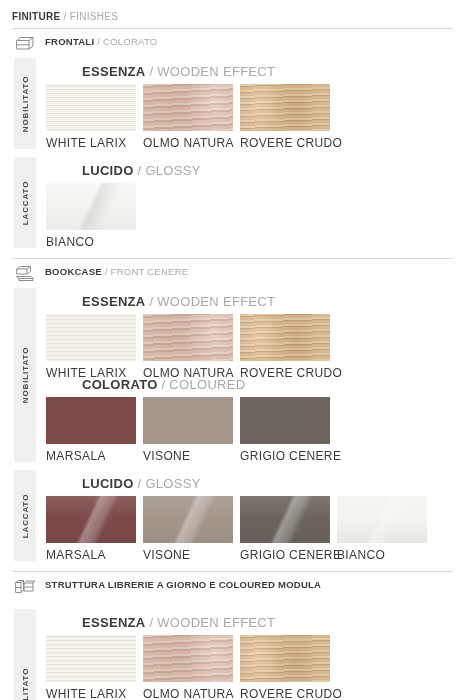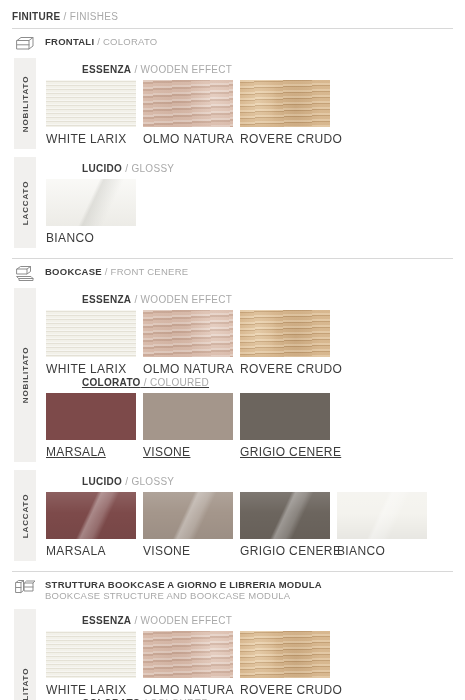--- a/index.html
+++ b/index.html
@@ -45,21 +45,21 @@
     transform:translate(-50%,-50%) rotate(-90deg);
     transform-origin:center center;
     white-space:nowrap;
     font-size:8px;font-weight:bold;letter-spacing:.9px;
     color:#4a4a4a;
   }
 
   
   .row{position:absolute;left:46px;}
   .row-title{
-    font-size:10px;letter-spacing:.3px;margin:0 0 5px 4px;
+    font-size:13px;letter-spacing:.3px;margin:0 0 5px 4px;
     white-space:nowrap;
     padding-left:32px;
   }
   .swatches{display:flex;gap:0;}
   .sw-cell{width:97px;}
   .sw{
     width:90px;height:47px;display:block;position:relative;overflow:hidden;
   }
   .sw-name{
     font-size:12px;letter-spacing:.35px;color:#3b3b3b;
@@ -182,21 +182,21 @@
               <div class="sw-cell">
                 <div class="sw" style="background-color:#d6b7a6;background-image:repeating-linear-gradient(177deg,rgba(255,255,255,.30) 0px, rgba(255,255,255,.30) 2px,rgba(176,140,122,.26) 2px, rgba(176,140,122,.26) 4px,rgba(232,208,196,.25) 4px, rgba(232,208,196,.25) 7px),radial-gradient(ellipse 60% 120% at 35% 55%, rgba(168,128,108,.28), rgba(0,0,0,0) 70%),radial-gradient(ellipse 45% 90% at 78% 40%, rgba(255,245,238,.38), rgba(0,0,0,0) 70%);"></div>
                 <div class="sw-name">OLMO NATURA</div>
               </div>
               <div class="sw-cell">
                 <div class="sw" style="background-color:#d3b289;background-image:repeating-linear-gradient(178deg,rgba(255,240,215,.36) 0px, rgba(255,240,215,.36) 2px,rgba(161,122,78,.30) 2px, rgba(161,122,78,.30) 3px,rgba(226,196,158,.30) 3px, rgba(226,196,158,.30) 6px),radial-gradient(ellipse 38% 130% at 62% 60%, rgba(150,110,66,.34), rgba(0,0,0,0) 72%),radial-gradient(ellipse 30% 100% at 20% 45%, rgba(255,242,218,.40), rgba(0,0,0,0) 72%);"></div>
                 <div class="sw-name">ROVERE CRUDO</div>
               </div>
             </div>
           </div>
-          <div class="row" style="top: 89px; text-decoration: underline;">
+          <div class="row" style="top: 89px;">
             <div class="row-title"><span class="t-strong">COLORATO</span><span class="t-light"> / </span><span class="t-light">COLOURED</span></div>
             <div class="swatches">
               <div class="sw-cell">
                 <div class="sw" style="background-color:#7d4a4a;"></div>
                 <div class="sw-name">MARSALA</div>
               </div>
               <div class="sw-cell">
                 <div class="sw" style="background-color:#a4968b;"></div>
                 <div class="sw-name">VISONE</div>
               </div>
@@ -241,21 +241,21 @@
             <svg class="furn-icon" viewBox="0 0 22 18">
               <path fill="none" stroke="#8d8d8d" stroke-width="1" stroke-linejoin="round" stroke-linecap="round" d="M2 4.5 L7 4.5 L7 14.5 L2 14.5 Z"></path>
               <path fill="none" stroke="#8d8d8d" stroke-width="1" stroke-linejoin="round" stroke-linecap="round" d="M2 4.5 L4.5 2.5 L9.5 2.5 L7 4.5"></path>
               <path fill="none" stroke="#8d8d8d" stroke-width="1" stroke-linejoin="round" stroke-linecap="round" d="M7 14.5 L9.5 12.5 L9.5 2.5"></path>
               <path fill="none" stroke="#8d8d8d" stroke-width="1" stroke-linejoin="round" stroke-linecap="round" d="M2 9.5 L7 9.5"></path>
               <path fill="none" stroke="#8d8d8d" stroke-width="1" stroke-linejoin="round" stroke-linecap="round" d="M10.5 5 L19 5 L19 13 L10.5 13 Z"></path>
               <path fill="none" stroke="#8d8d8d" stroke-width="1" stroke-linejoin="round" stroke-linecap="round" d="M10.5 9 L19 9"></path>
               <path fill="none" stroke="#8d8d8d" stroke-width="1" stroke-linejoin="round" stroke-linecap="round" d="M10.5 5 L12.5 3 L21 3 L19 5"></path>
             </svg>
           </span>
-          <div class="group-titles"><span class="t-strong">STRUTTURA BOOKCASE A GIORNO E LIBRERIA MODULA</span><div class="t-light">BOOKCASE STRUCTURE AND BOOKCASE MODULA</div></div>
+          <div class="group-titles"><span class="t-strong">STRUTTURA LIBRERIE A GIORNO E COLOURED MODULA</span></div>
         </div>
         <div class="band" style="top: 38px; height: 174px;">
           <div class="band-label" style="height: 174px;">
             <span>NOBILITATO</span>
           </div>
           <div class="row" style="top: 6px;">
             <div class="row-title"><span class="t-strong">ESSENZA</span><span class="t-light"> / </span><span class="t-light">WOODEN EFFECT</span></div>
             <div class="swatches">
               <div class="sw-cell">
                 <div class="sw" style="background-color:#eeece2;background-image:repeating-linear-gradient(180deg,rgba(255,255,255,.55) 0px, rgba(255,255,255,.55) 1px,rgba(205,200,185,.30) 1px, rgba(205,200,185,.30) 2px,rgba(255,255,255,.25) 2px, rgba(255,255,255,.25) 4px);"></div>

